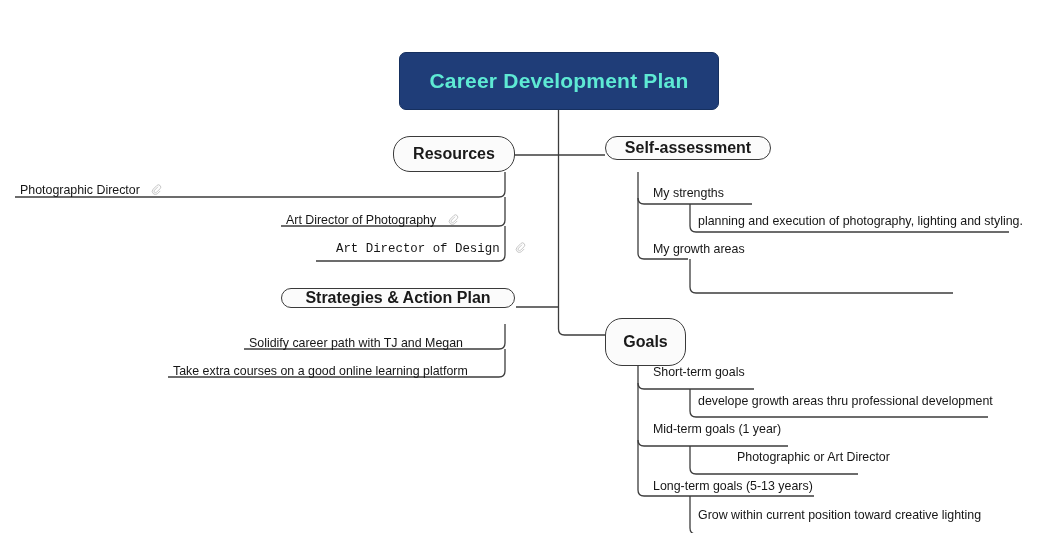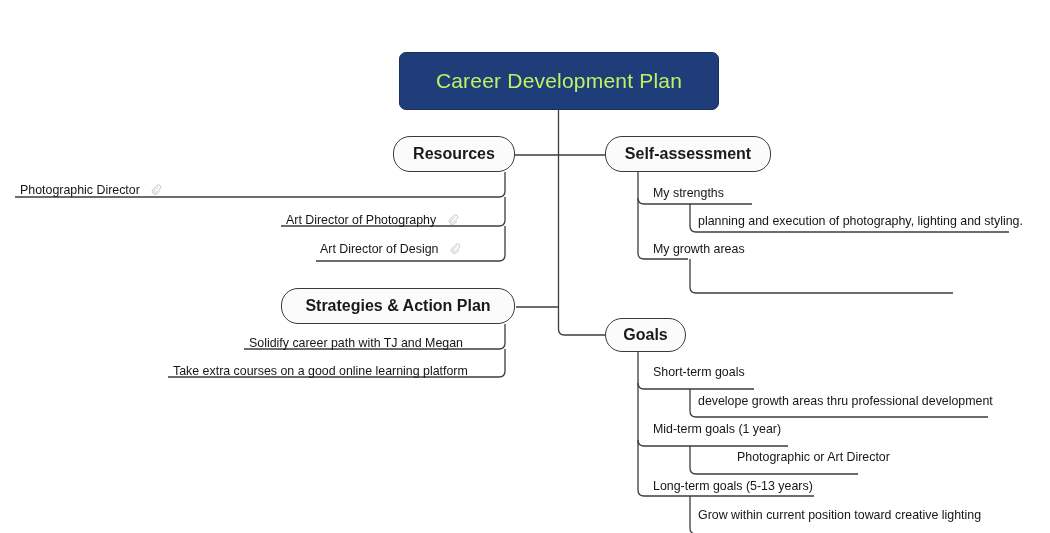--- a/index.html
+++ b/index.html
@@ -34,23 +34,23 @@
     height: 58px;
     background: #1f3d78;
     border: 1px solid #16305f;
     border-radius: 7px;
     display: flex;
     align-items: center;
     justify-content: center;
     box-sizing: border-box;
   }
   .root-label {
-    color: #bef264;
+    color: #5eead4;
     font-size: 21px;
-    font-weight: normal;
+    font-weight: bold;
     letter-spacing: 0.2px;
     white-space: nowrap;
   }
 
   
   .branch-node {
     position: absolute;
     background: #fbfbfb;
     border: 1.6px solid #3a3a3a;
     border-radius: 17px;
@@ -127,29 +127,29 @@
   </svg>
 
   <div class="root-node">
     <span class="root-label">Career Development  Plan</span>
   </div>
 
   <div class="branch-node" style="left:393px; top:136px; width:122px; height:36px;">
     <span class="branch-label">Resources</span>
   </div>
 
-  <div class="branch-node" style="left:605px; top:136px; width:166px; height:36px;align-items:center;">
+  <div class="branch-node" style="left:605px; top:136px; width:166px; height:24px;align-items:center;">
     <span class="branch-label">Self-assessment</span>
   </div>
 
-  <div class="branch-node" style="left:281px; top:288px; width:234px; height:36px;">
+  <div class="branch-node" style="left:281px; top:288px; width:234px; height:20px;">
     <span class="branch-label">Strategies &amp; Action Plan</span>
   </div>
 
-  <div class="branch-node" style="left:605px; top:318px; width:81px; height:34px;">
+  <div class="branch-node" style="left:605px; top:318px; width:81px; height:48px;">
     <span class="branch-label">Goals</span>
   </div>
 
   <div class="leaf left-side" style="left:286px; top:213px;">
     <span>Art Director of Photography</span>
     <span class="clip-icon">
       <svg width="11" height="11" viewBox="0 0 16 16" fill="none" stroke="#8c8c8c" stroke-width="1.3" stroke-linecap="round">
         <path d="M9.8 4.3 L5.1 9 a2.1 2.1 0 0 0 3 3 l5.1-5.1 a3.3 3.3 0 0 0-4.7-4.7 L3.2 7.5 a4.5 4.5 0 0 0 6.4 6.4 L13 10.5"></path>
       </svg>
     </span>
@@ -157,21 +157,21 @@
 
   <div class="leaf left-side" style="left:20px; top:183px;">
     <span>Photographic Director</span>
     <span class="clip-icon">
       <svg width="11" height="11" viewBox="0 0 16 16" fill="none" stroke="#8c8c8c" stroke-width="1.3" stroke-linecap="round">
         <path d="M9.8 4.3 L5.1 9 a2.1 2.1 0 0 0 3 3 l5.1-5.1 a3.3 3.3 0 0 0-4.7-4.7 L3.2 7.5 a4.5 4.5 0 0 0 6.4 6.4 L13 10.5"></path>
       </svg>
     </span>
   </div>
 
-  <div class="leaf left-side" style="left:320px; top:242px;">
+  <div class="leaf left-side" style="left:336px; top:242px;font-family:Liberation Mono, monospace;">
     <span>Art Director of Design</span>
     <span class="clip-icon">
       <svg width="11" height="11" viewBox="0 0 16 16" fill="none" stroke="#8c8c8c" stroke-width="1.3" stroke-linecap="round">
         <path d="M9.8 4.3 L5.1 9 a2.1 2.1 0 0 0 3 3 l5.1-5.1 a3.3 3.3 0 0 0-4.7-4.7 L3.2 7.5 a4.5 4.5 0 0 0 6.4 6.4 L13 10.5"></path>
       </svg>
     </span>
   </div>
 
   <div class="leaf right-side" style="left:653px; top:186px;">
     <span>My strengths</span>

